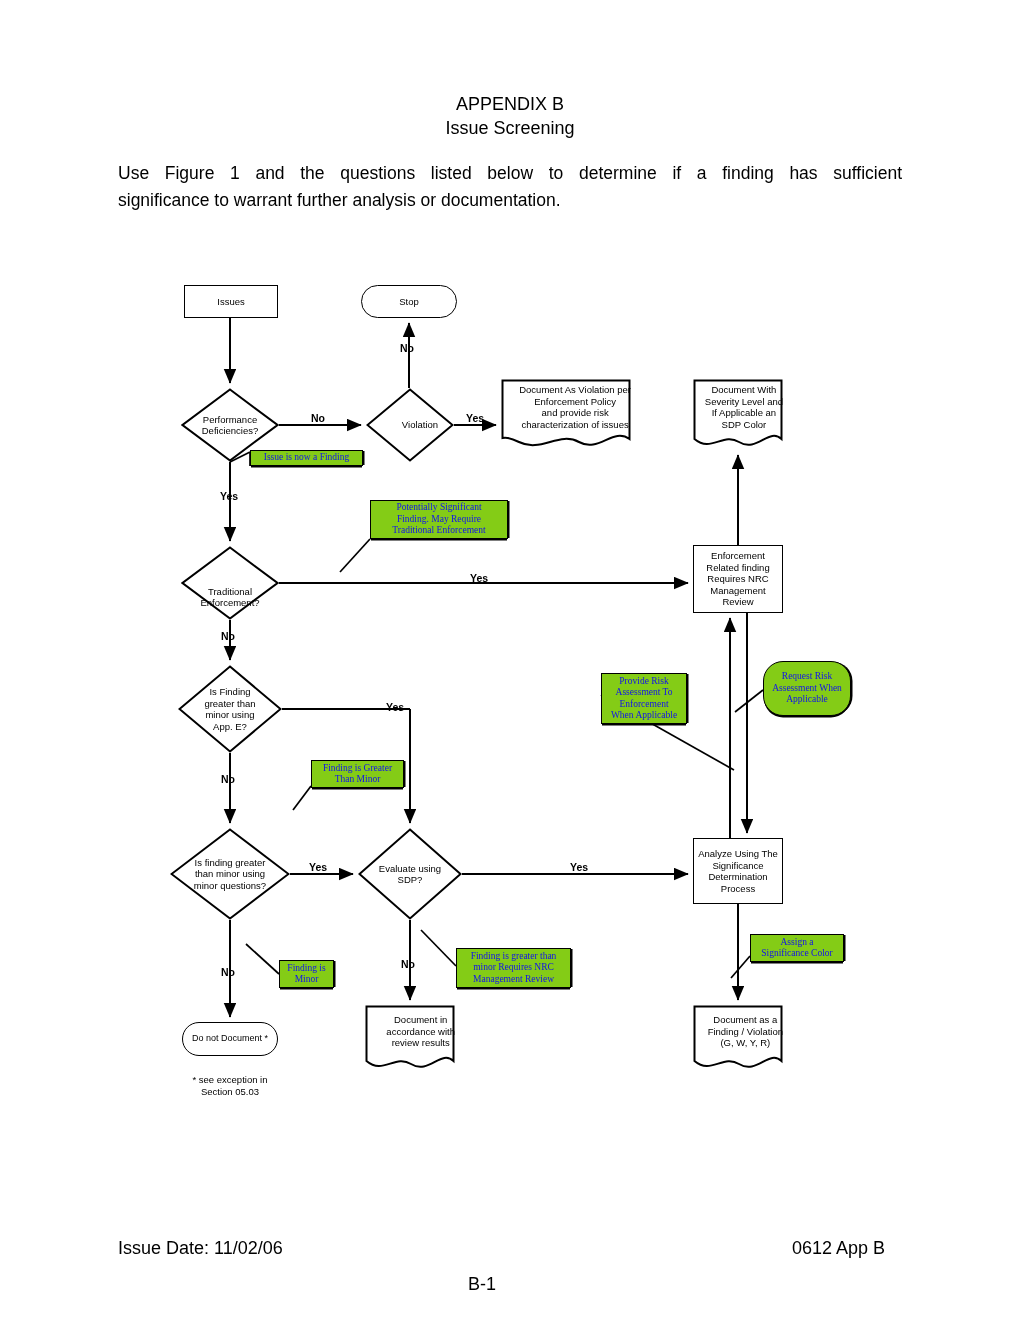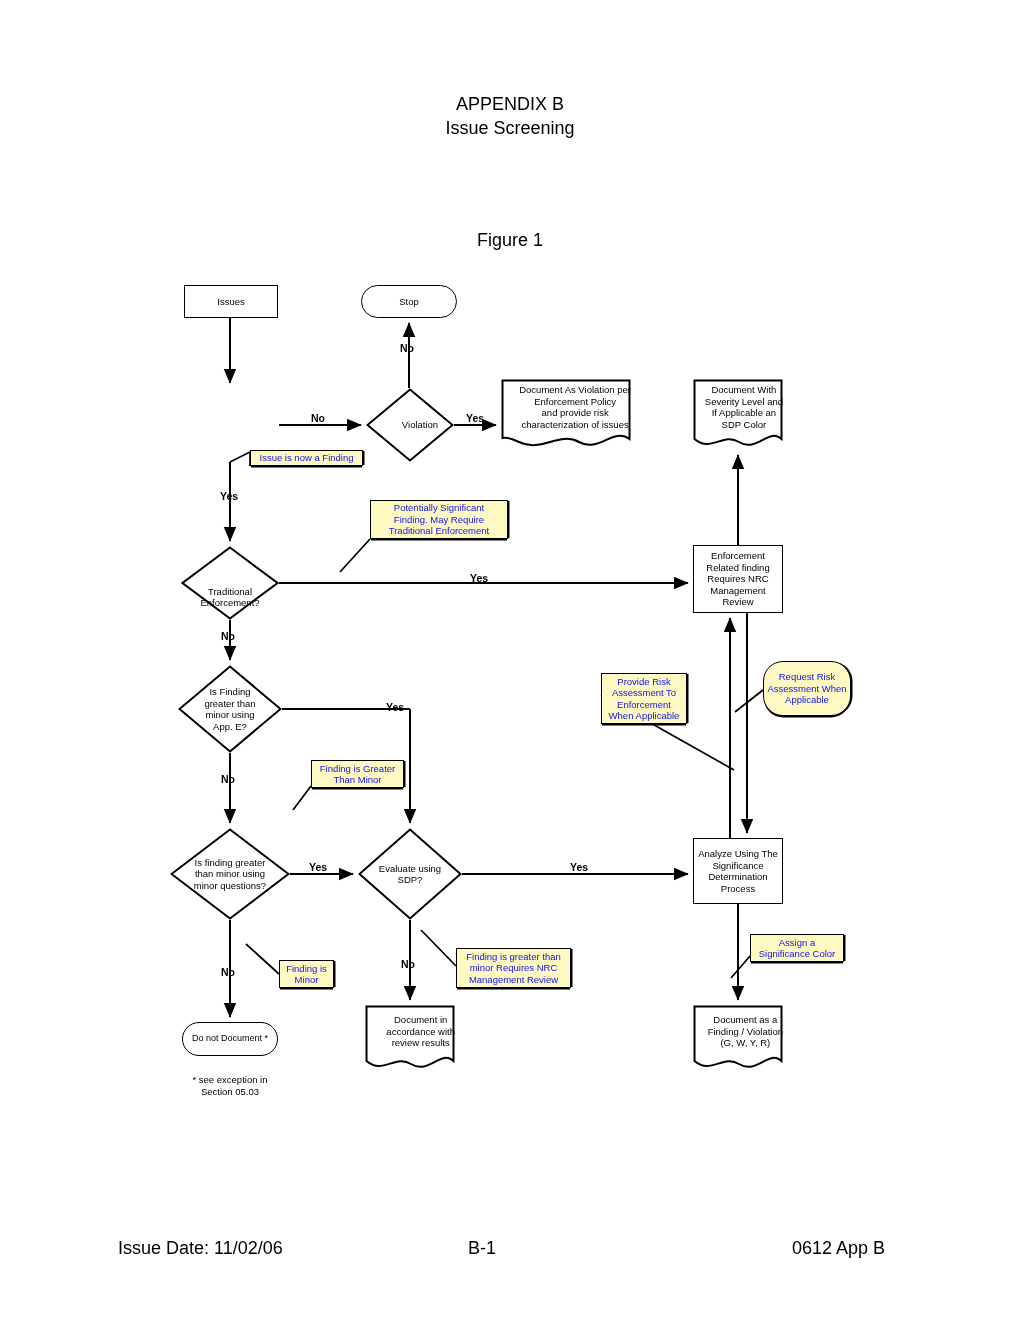--- a/index.html
+++ b/index.html
@@ -105,29 +105,30 @@
     text-align: center;
     font-size: 9.5px;
     line-height: 11.5px;
   }
 
   
   .note {
     position: absolute;
     box-sizing: border-box;
     border: 1.5px solid #000;
-    background: #fef9c3;
+    background: #84cc16;
     color: #1111ee;
     font-size: 9.5px;
     line-height: 11.5px;
     text-align: center;
     display: flex;
     align-items: center;
     justify-content: center;
     box-shadow: 0 2.5px 0 -1px #000, 2.5px 0 0 -1px #000;
+    font-family: Liberation Serif, serif;
   }
 
   
   .elabel {
     position: absolute;
     font-size: 10.5px;
     font-weight: bold;
     color: #000;
     white-space: nowrap;
   }
@@ -149,22 +150,25 @@
   }
 </style>
 </head>
 <body>
 
 <div class="page">
 
   <div class="hdr-title" style="top:92px;">APPENDIX B</div>
   <div class="hdr-title" style="top:116px;">Issue Screening</div>
 
-
-  <div class="fig-label" style="top:230px;">Figure 1</div>
+  <div class="para" style="top:160px;">
+    <div style="text-align:justify; text-align-last:justify;">Use Figure 1 and the questions listed below to determine if a finding has sufficient</div>
+    <div class="lastline">significance to warrant further analysis or documentation.</div>
+  </div>
+
 
   <svg class="svg-layer" viewBox="0 0 1020 1320">
     <defs>
       <marker id="ah" markerWidth="9" markerHeight="9" refX="7.2" refY="3.2" orient="auto" markerUnits="strokeWidth">
         <path d="M0,0 L0,6.4 L7.6,3.2 z" fill="#000"></path>
       </marker>
     </defs>
     <g stroke="#000" stroke-width="2" fill="none">
 
       <line x1="230" y1="318" x2="230" y2="383" marker-end="url(#ah)"></line>
@@ -224,20 +228,29 @@
   </svg>
 
   <div class="node rect" style="left:184px; top:285px; width:94px; height:33px;">
     <span>Issues</span>
   </div>
 
   <div class="node stadium" style="left:361px; top:285px; width:96px; height:33px;">
     <span>Stop</span>
   </div>
 
+  <div class="diamond-wrap" style="left:181px; top:388px; width:98px; height:74px;">
+    <svg width="98" height="74" viewBox="0 0 98 74">
+      <polygon points="49,1.5 96.5,37 49,72.5 1.5,37" fill="#fff" stroke="#000" stroke-width="2"></polygon>
+    </svg>
+    <div class="diamond-label">
+      <span style="white-space:pre-line;">Performance
+Deficiencies?</span>
+    </div>
+  </div>
 
   <div class="diamond-wrap" style="left:366px; top:388px; width:88px; height:74px;">
     <svg width="88" height="74" viewBox="0 0 88 74">
       <polygon points="44,1.5 86.5,37 44,72.5 1.5,37" fill="#fff" stroke="#000" stroke-width="2"></polygon>
     </svg>
     <div class="diamond-label">
       <span style="white-space:pre-line;margin-left:20px;">Violation</span>
     </div>
   </div>
 
@@ -405,16 +418,16 @@
   <div class="elabel" style="left:570px; top:861px;">Yes</div>
   <div class="elabel" style="left:221px; top:966px;">No</div>
   <div class="elabel" style="left:401px; top:958px;">No</div>
 
   <div class="small-note" style="left:180px; top:1074px; width:100px;">
     <span style="white-space:pre-line;">* see exception in
 Section 05.03</span>
   </div>
 
   <div class="footer" style="left:118px; top:1238px;">Issue Date: 11/02/06</div>
-  <div class="footer" style="left:468px; top:1238px;">B-1</div>
+  <div class="footer" style="left:468px; top:1274px;">B-1</div>
   <div class="footer" style="left:792px; top:1238px;">0612 App B</div>
 
 </div>
 
 </body></html>

